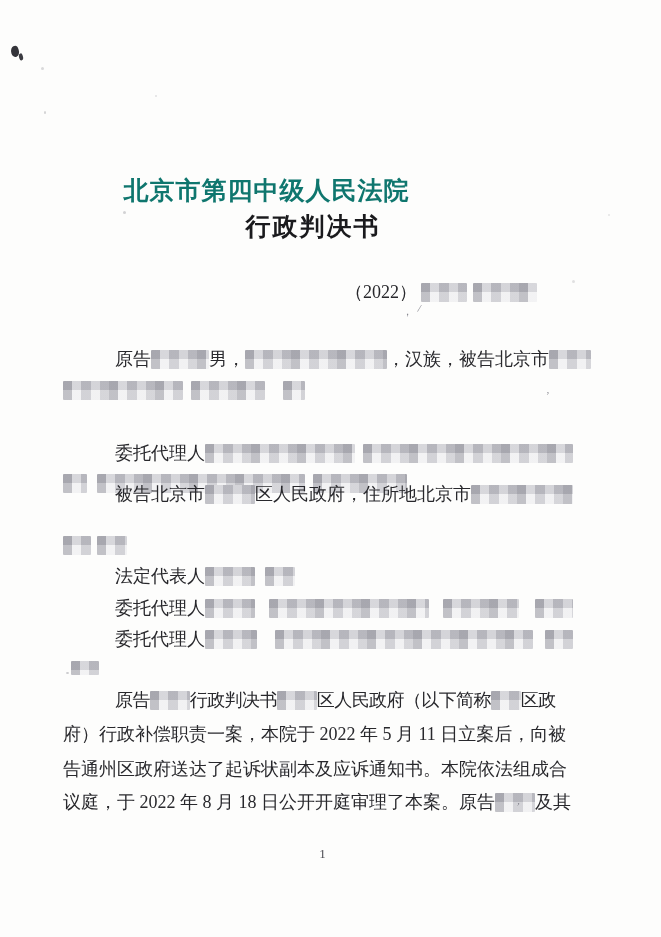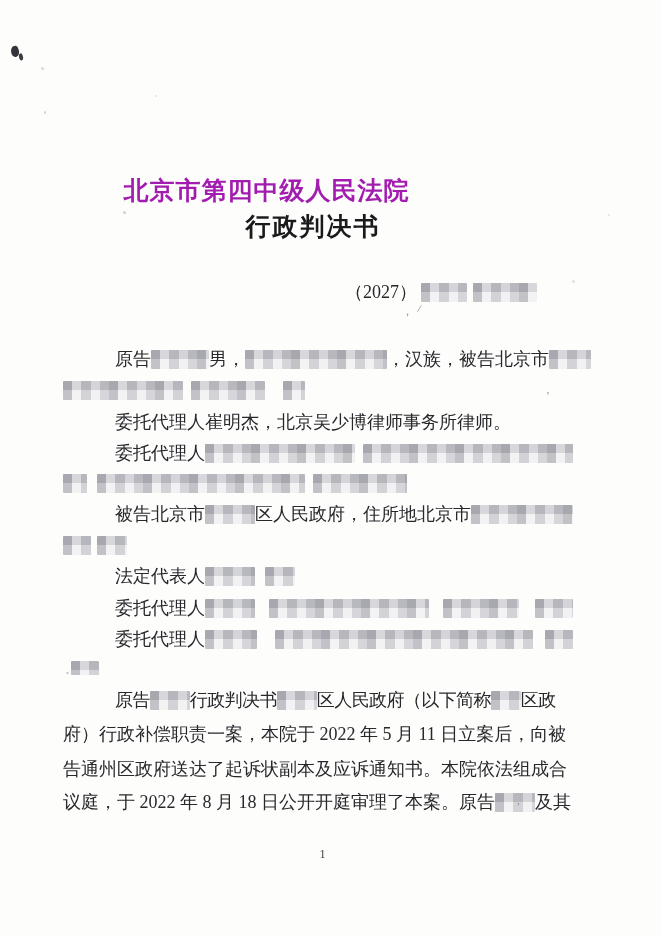--- a/index.html
+++ b/index.html
@@ -10,21 +10,21 @@
   }
   .page{
     position:relative;width:661px;height:937px;
     background:#fdfdfc;
     color:#28282c;
   }
   
   .court-name{
     position:absolute;top:176px;left:0;width:533px;margin:0;
     text-align:center;font-size:25px;line-height:30px;font-weight:700;
-    letter-spacing:1px;color:#a21caf;
+    letter-spacing:1px;color:#0f766e;
   }
   .doc-type{
     position:absolute;top:212px;left:0;width:626px;margin:0;
     text-align:center;font-size:25px;line-height:30px;font-weight:700;
     letter-spacing:2px;color:#1a1a1d;
   }
   
   .line{
     position:absolute;left:63px;height:24px;line-height:24px;
     font-size:18px;white-space:nowrap;color:#28282c;
@@ -63,27 +63,27 @@
 </style>
 </head>
 <body>
 
 <div class="page">
 
   <h1 class="court-name">北京市第四中级人民法院</h1>
   <h2 class="doc-type">行政判决书</h2>
 
   <div id="body-lines">
-      <div class="line" style="top: 280px; left: 345px;"><span class="txt">（2027）</span><span class="gap" style="width: 4px;"></span><span class="redact" style="width: 46px;"></span><span class="gap" style="width: 6px;"></span><span class="redact" style="width: 64px;"></span></div>
+      <div class="line" style="top: 280px; left: 345px;"><span class="txt">（2022）</span><span class="gap" style="width: 4px;"></span><span class="redact" style="width: 46px;"></span><span class="gap" style="width: 6px;"></span><span class="redact" style="width: 64px;"></span></div>
       <div class="line" style="top: 347px;"><span class="gap" style="width: 52px;"></span><span class="txt">原告</span><span class="redact" style="width: 58px;"></span><span class="txt">男，</span><span class="redact" style="width: 142px;"></span><span class="txt">，汉族，被告北京市</span><span class="redact" style="width: 42px;"></span></div>
       <div class="line" style="top: 378px;"><span class="redact" style="width: 120px;"></span><span class="gap" style="width: 8px;"></span><span class="redact" style="width: 74px;"></span><span class="gap" style="width: 18px;"></span><span class="redact" style="width: 22px;"></span></div>
-      <div class="line" style="top: 410px;"><span class="gap" style="width: 52px;"></span><span class="txt">委托代理人崔明杰，北京吴少博律师事务所律师。</span></div>
+      <div class="line" style="top: 410px;"><span class="gap" style="width: 52px;"></span></div>
       <div class="line" style="top: 441px;"><span class="gap" style="width: 52px;"></span><span class="txt">委托代理人</span><span class="redact" style="width: 150px;"></span><span class="gap" style="width: 8px;"></span><span class="redact" style="width: 210px;"></span></div>
       <div class="line" style="top: 471px;"><span class="redact" style="width: 24px;"></span><span class="gap" style="width: 10px;"></span><span class="redact" style="width: 208px;"></span><span class="gap" style="width: 8px;"></span><span class="redact" style="width: 94px;"></span></div>
-      <div class="line" style="top: 502px;"><span class="gap" style="width: 52px;"></span><span class="txt">被告北京市</span><span class="redact" style="width: 50px;"></span><span class="txt">区人民政府，住所地北京市</span><span class="redact" style="width: 102px;"></span></div>
+      <div class="line" style="top: 482px;"><span class="gap" style="width: 52px;"></span><span class="txt">被告北京市</span><span class="redact" style="width: 50px;"></span><span class="txt">区人民政府，住所地北京市</span><span class="redact" style="width: 102px;"></span></div>
       <div class="line" style="top: 533px;"><span class="redact" style="width: 28px;"></span><span class="gap" style="width: 6px;"></span><span class="redact" style="width: 30px;"></span></div>
       <div class="line" style="top: 564px;"><span class="gap" style="width: 52px;"></span><span class="txt">法定代表人</span><span class="redact" style="width: 50px;"></span><span class="gap" style="width: 10px;"></span><span class="redact" style="width: 30px;"></span></div>
       <div class="line" style="top: 596px;"><span class="gap" style="width: 52px;"></span><span class="txt">委托代理人</span><span class="redact" style="width: 50px;"></span><span class="gap" style="width: 14px;"></span><span class="redact" style="width: 160px;"></span><span class="gap" style="width: 14px;"></span><span class="redact" style="width: 76px;"></span><span class="gap" style="width: 16px;"></span><span class="redact" style="width: 38px;"></span></div>
       <div class="line" style="top: 627px;"><span class="gap" style="width: 52px;"></span><span class="txt">委托代理人</span><span class="redact" style="width: 52px;"></span><span class="gap" style="width: 18px;"></span><span class="redact" style="width: 258px;"></span><span class="gap" style="width: 12px;"></span><span class="redact" style="width: 28px;"></span></div>
       <div class="line" style="top: 656px;"><span class="gap" style="width: 8px;"></span><span class="redact" style="width: 28px; height: 14px; margin-top: 5px;"></span></div>
       <div class="line" style="top: 688px; letter-spacing: -0.6px;"><span class="gap" style="width: 52px;"></span><span class="txt">原告</span><span class="redact" style="width: 40px;"></span><span class="txt">行政判决书</span><span class="redact" style="width: 40px;"></span><span class="txt">区人民政府（以下简称</span><span class="redact" style="width: 30px;"></span><span class="txt">区政</span></div>
       <div class="line" style="top: 722px;"><span class="txt">府）行政补偿职责一案，本院于 2022 年 5 月 11 日立案后，向被</span></div>
       <div class="line" style="top: 757px; text-align: right;"><span class="txt">告通州区政府送达了起诉状副本及应诉通知书。本院依法组成合</span></div>
       <div class="line" style="top: 790px;"><span class="txt">议庭，于 2022 年 8 月 18 日公开开庭审理了本案。原告</span><span class="redact" style="width: 40px;"></span><span class="txt">及其</span></div>
     </div>

